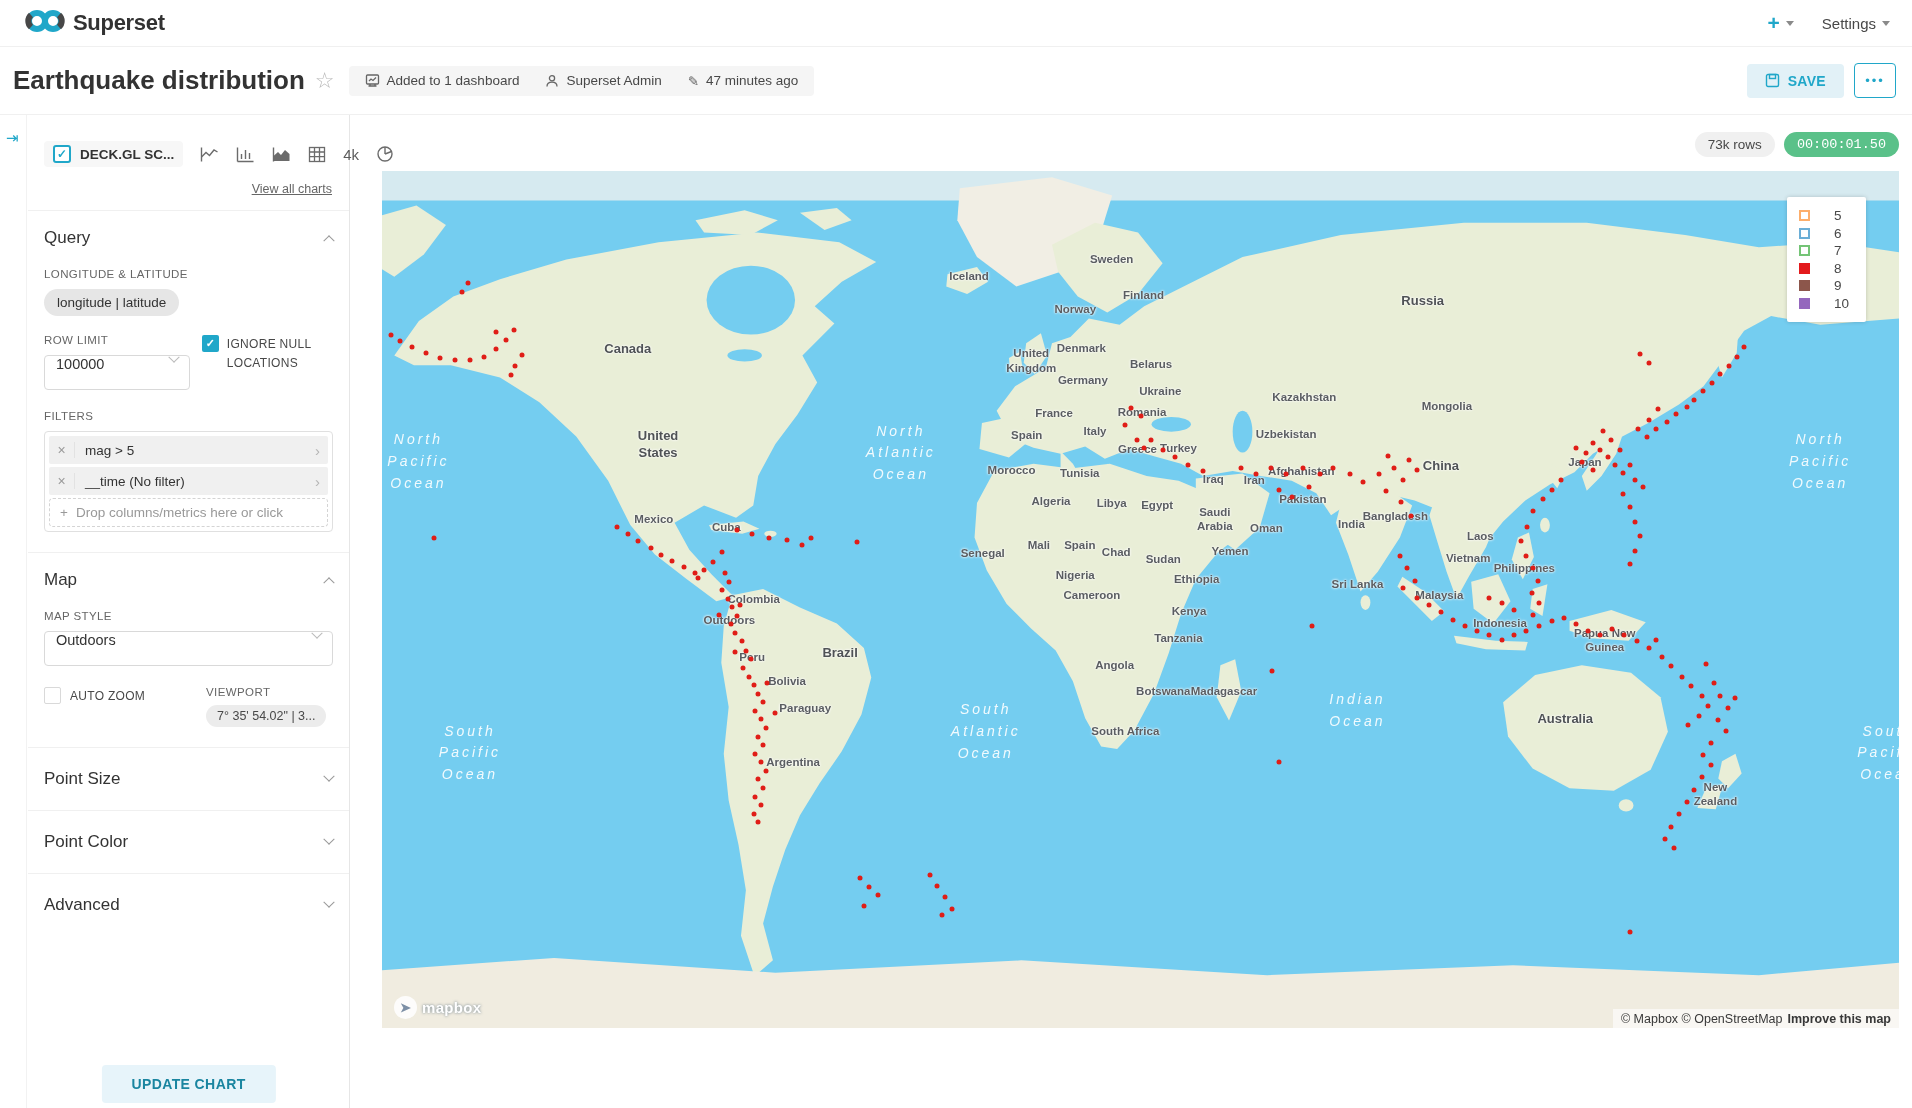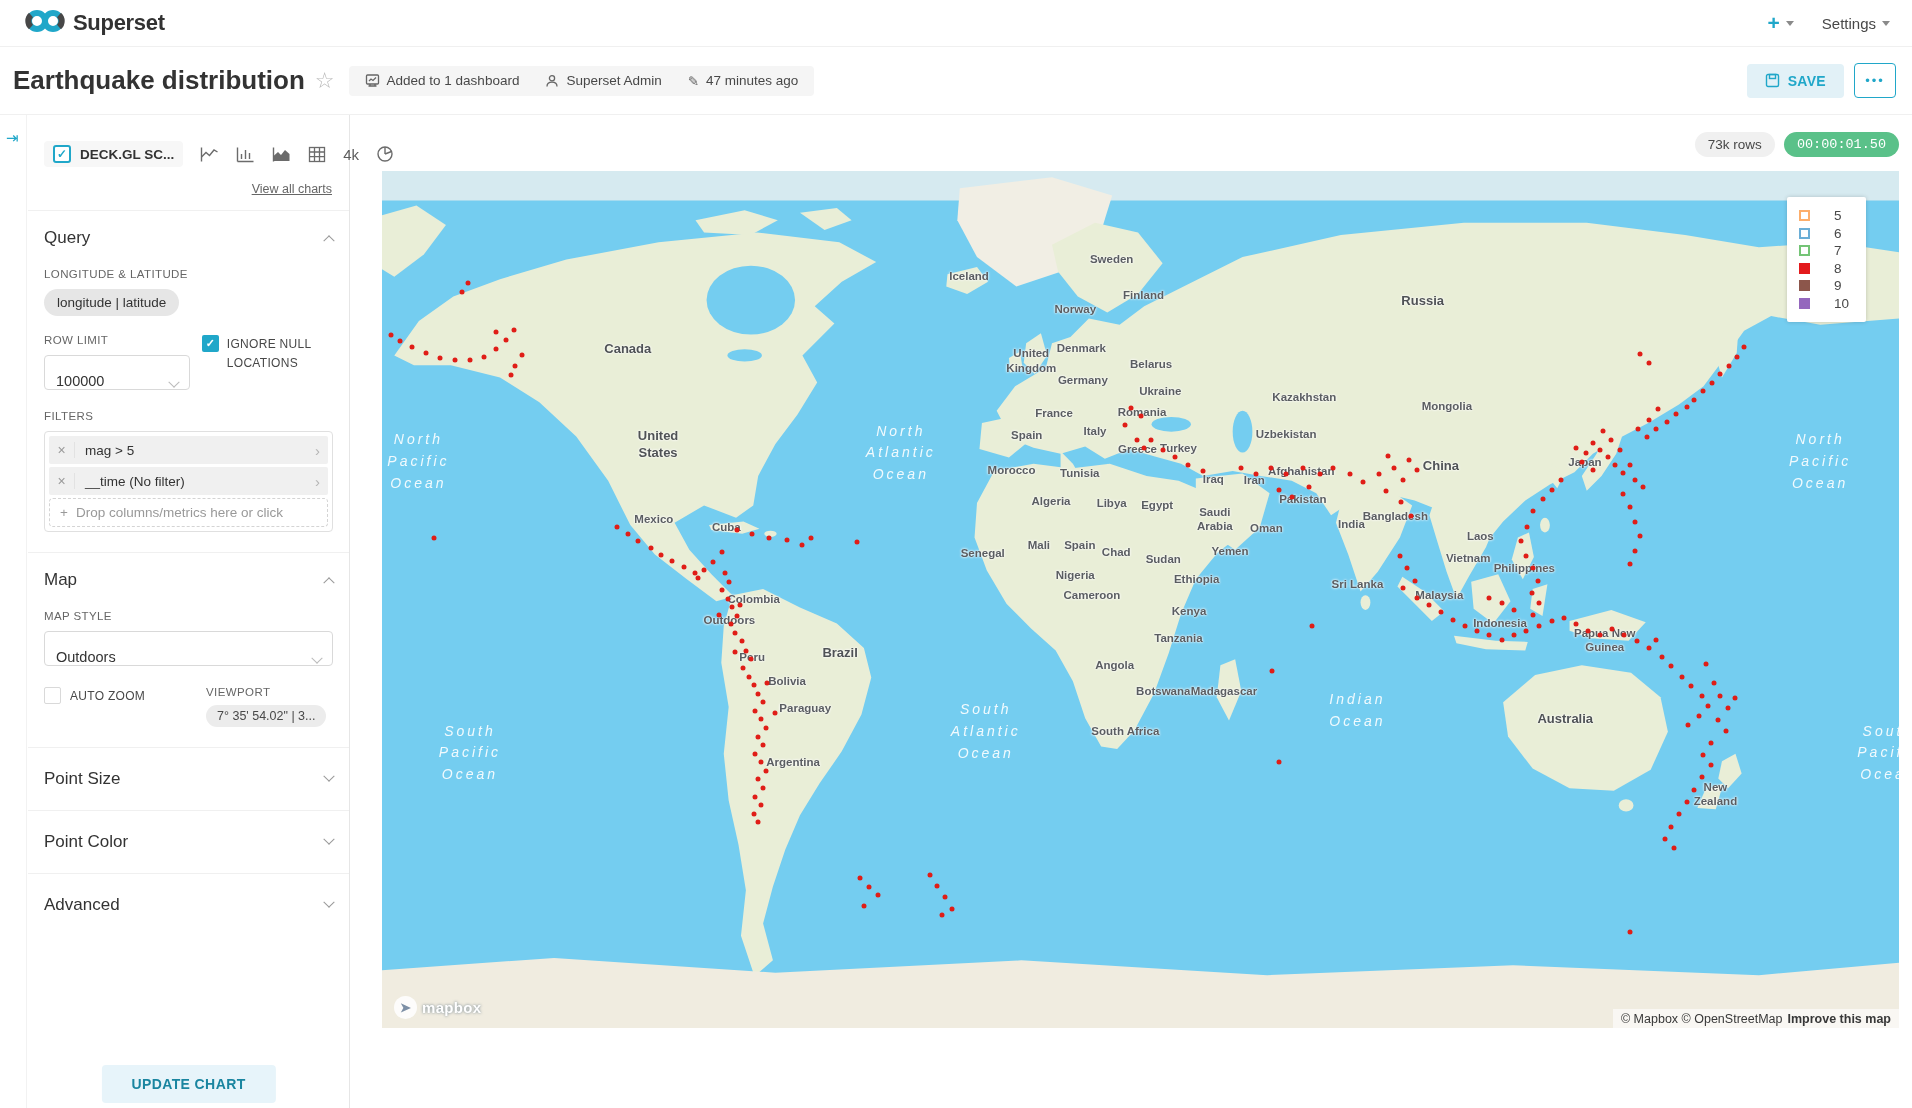--- a/index.html
+++ b/index.html
@@ -68,21 +68,21 @@
           border-bottom:1.8px solid #999; }
   .chev.up { transform:rotate(-135deg) translate(-2px,-2px); }
   .chev.down { transform:rotate(45deg) translate(-2px,-2px); }
   .ctl-label { margin-top:20px; font-size:11.5px; color:#666; letter-spacing:.4px; }
   .gray-pill { display:inline-block; margin-top:9px; background:#e6e6e6; border-radius:15px;
                padding:6px 13px; font-size:13.5px; color:#333; }
   .two-col { display:flex; margin-top:18px; }
   .col-left { width:150px; }
   .col-right { margin-left:12px; display:flex; gap:8px; }
   .selectbox { margin-top:9px; height:35px; border:1px solid #d9d9d9; border-radius:4px;
-               display:flex; align-items:flex-end; justify-content:space-between; padding:0 11px;
+               display:flex; align-items:flex-start; justify-content:space-between; padding:0 11px;
                font-size:14.5px; color:#333; background:#fff; cursor:pointer; }
   .cb { width:17px; height:17px; border-radius:2px; flex:0 0 auto; margin-top:1px; cursor:pointer; }
   .cb.checked { background:#20a7c9; color:#fff; display:flex; align-items:center; justify-content:center;
                 font-size:11px; font-weight:bold; }
   .cb.unchecked { background:#fff; border:1.5px solid #d9d9d9; }
   .cb-label { font-size:12px; color:#484848; letter-spacing:.3px; line-height:1.55; margin-top:1px; }
   .filters-box { margin-top:9px; border:1px solid #e0e0e0; border-radius:4px; padding:4px; }
   .filter-row { display:flex; align-items:center; height:28px; background:#f0f0f0; border-radius:2px;
                 margin-bottom:3px; font-size:13.5px; color:#333; cursor:pointer; }
   .filter-x { width:26px; text-align:center; color:#9a9a9a; font-size:14px; border-right:1px solid #e2e2e2; }

